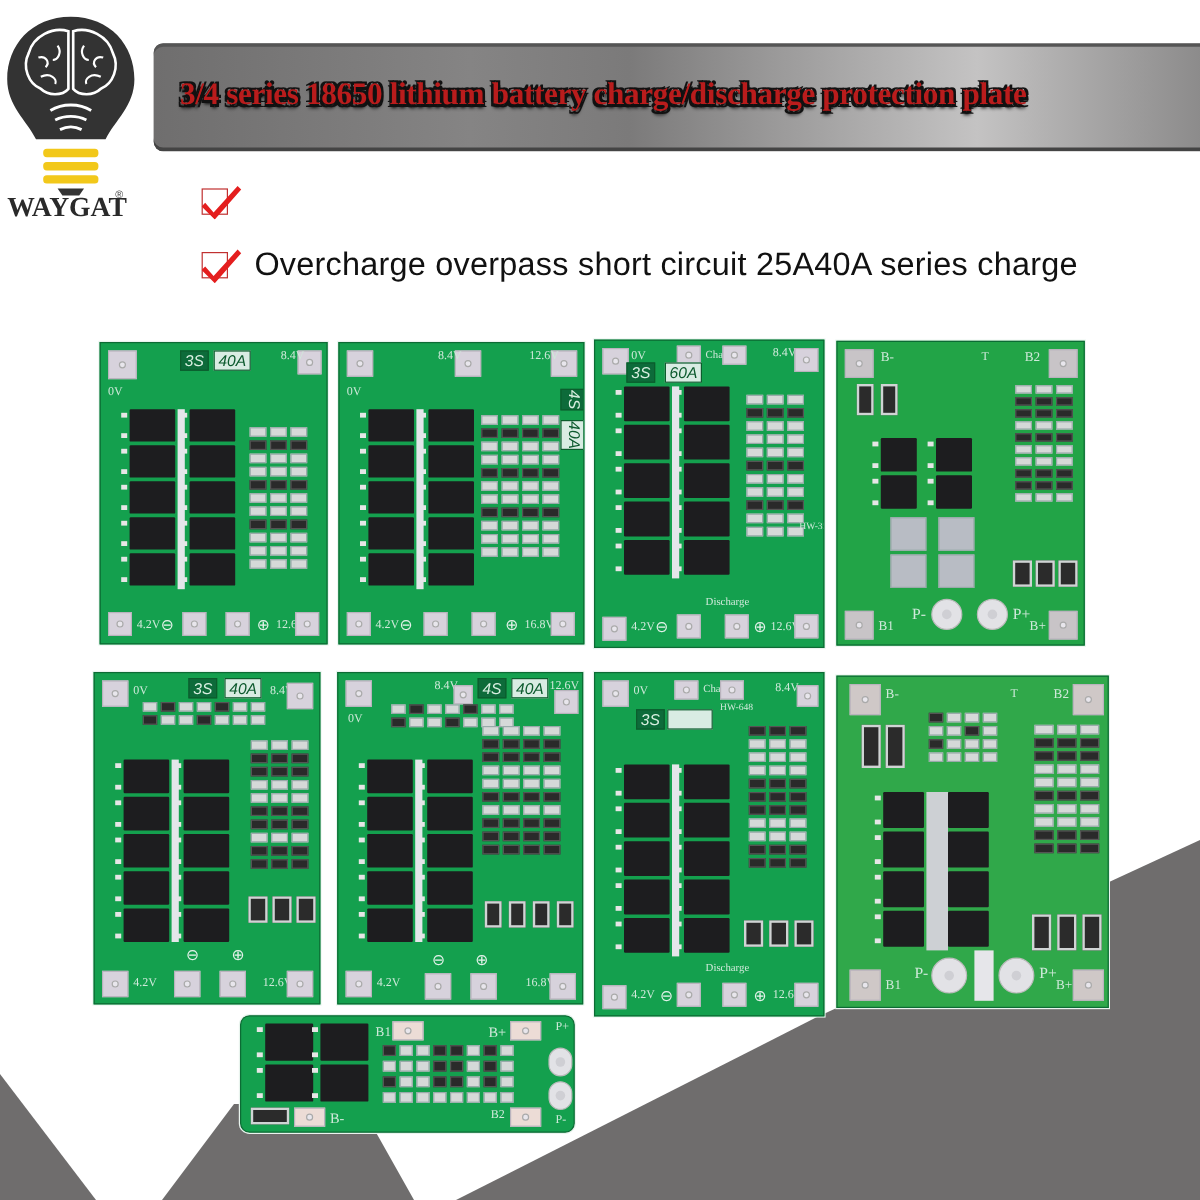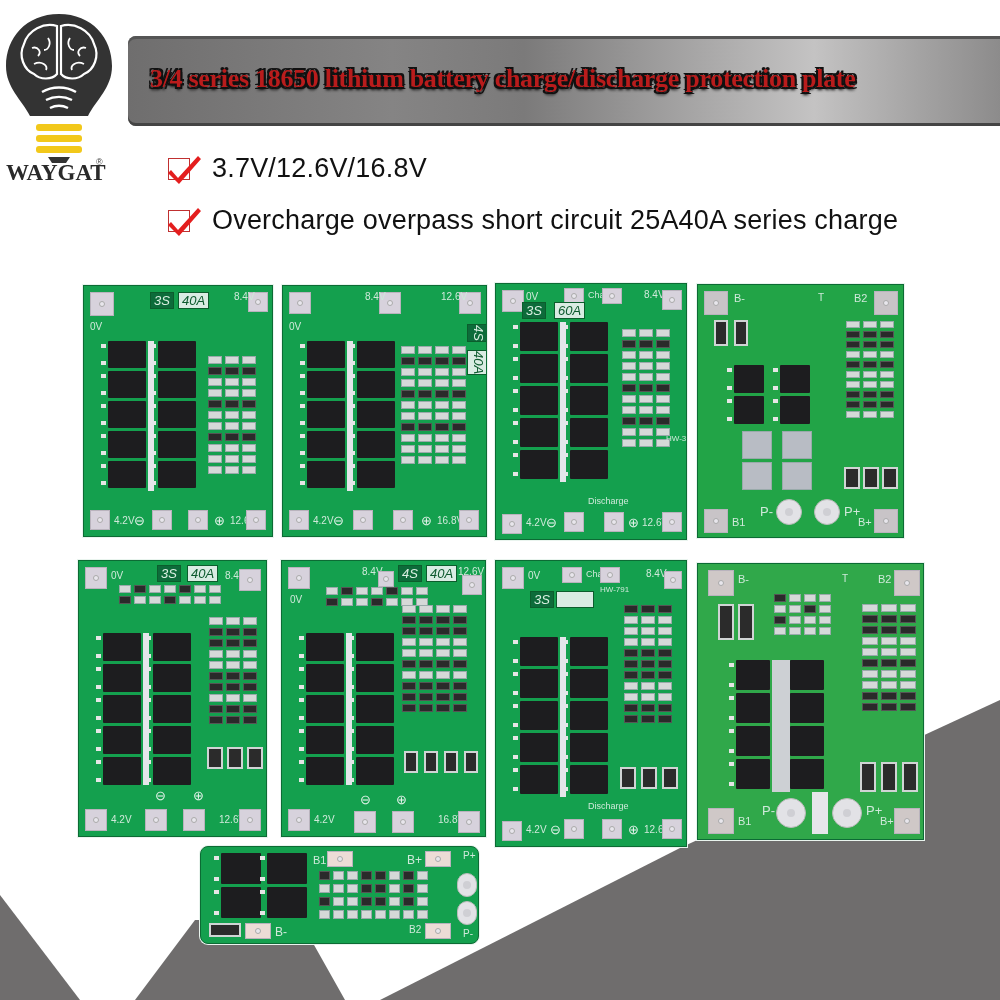--- a/index.html
+++ b/index.html
@@ -15,21 +15,21 @@
     text-shadow: -2px -2px 0 #111, 2px -2px 0 #111, -2px 2px 0 #111, 2px 2px 0 #111, 0 3px 3px #000; white-space:nowrap; z-index:3; letter-spacing:-0.3px; }
   .feature { position:absolute; left:168px; display:flex; align-items:center; z-index:3; }
   .feature .check { width:30px; height:30px; position:relative; margin-right:14px; }
   .feature .check .box { position:absolute; left:0; top:4px; width:22px; height:22px; border:1px solid #c03030; box-sizing:border-box; background:#fff; }
   .feature .check svg { position:absolute; left:0; top:0; }
   .feature .text { font-size:27px; color:#111; white-space:nowrap; letter-spacing:0.2px; }
   .board { position:absolute; background:#14a04e; border:1px solid #0c6b34; box-shadow:0 0 0 1px #e9f4ee; z-index:3; overflow:hidden; }
   .board.dark { background:#1f9b3e; }
   .board .lbl { position:absolute; background:#d9ece3; color:#0d5a2e; font-size:13px; font-style:italic; padding:0 3px; border:1px solid #0b5d2c; line-height:15px; }
   .board .lbl.teal { background:#0d6b3a; color:#d9efe1; }
-  .board .txt { position:absolute; color:#cfe9da; font-size:10px; line-height:10px; white-space:nowrap; }
+  .board .txt { position:absolute; color:#cfe9da; font-size:10px; line-height:10px; white-space:nowrap;font-family:Liberation Serif, serif; }
   .pad { position:absolute; background:#d7d2dc; border:1px solid #b9b3bd; box-sizing:border-box; }
   .pad::after { content:""; position:absolute; left:50%; top:50%; width:6px; height:6px; margin:-3px 0 0 -3px; border-radius:50%; background:#e8e6ec; border:1px solid #aaa; box-sizing:border-box; }
   .mos-grid { position:absolute; display:grid; gap:3px; }
   .mos { background:#1d1d1f; border-radius:1px; position:relative; }
   .mos::before, .mos::after { content:""; position:absolute; width:5px; height:4px; background:#e6e6e6; }
   .mos::before { left:-7px; top:3px; }
   .mos::after { left:-7px; bottom:3px; }
   .strip { position:absolute; background:#e4e6ea; }
   .chips { position:absolute; display:grid; gap:3px; }
   .chip { background:#d5d9d8; border:1px solid #9aa; box-sizing:border-box; position:relative; }
@@ -66,21 +66,20 @@
 <div class="banner"></div>
 <div class="banner-title">3/4 series 18650 lithium battery charge/discharge protection plate</div>
 
 <div class="feature" style="top:153px;">
   <div class="check">
     <div class="box"></div>
     <svg width="34" height="30" viewBox="0 0 34 30">
         <path d="M3 16 L10 24 L30 2 L33 5 L11 30 L0 19 Z" fill="#e41e1e"></path>
       </svg>
   </div>
-  <div class="text">3.7V/12.6V/16.8V</div>
 </div>
 <div class="feature" style="top:205px;">
   <div class="check">
     <div class="box"></div>
     <svg width="34" height="30" viewBox="0 0 34 30">
         <path d="M3 16 L10 24 L30 2 L33 5 L11 30 L0 19 Z" fill="#e41e1e"></path>
       </svg>
   </div>
   <div class="text">Overcharge overpass short circuit 25A40A series charge</div>
 </div>
@@ -549,21 +548,21 @@
 <div class="board" style="left:495px;top:560px;width:190px;height:285px;">
   <div class="pad" style="left:6px;top:6px;width:22px;height:22px;"></div>
   <div class="txt" style="left:32px;top:10px;">0V</div>
   <div class="pad" style="left:66px;top:6px;width:20px;height:16px;"></div>
   <div class="txt" style="left:90px;top:8px;font-size:9px;">Charge</div>
   <div class="pad" style="left:104px;top:6px;width:20px;height:16px;"></div>
   <div class="txt" style="left:150px;top:8px;">8.4V</div>
   <div class="pad" style="left:168px;top:10px;width:18px;height:18px;"></div>
   <div class="lbl teal" style="left:34px;top:30px;">3S</div>
   <div class="lbl" style="left:60px;top:30px;width:30px;height:15px;"></div>
-  <div class="txt" style="left:104px;top:24px;font-size:8px;">HW-791</div>
+  <div class="txt" style="left:104px;top:24px;font-size:8px;">HW-648</div>
   <div class="mos-grid" style="left:24px;top:76px;grid-template-columns:38px 38px;column-gap:12px;grid-template-rows:repeat(5,29px);">
     <div class="mos"></div>
       <div class="mos"></div>
       <div class="mos"></div>
       <div class="mos"></div>
       <div class="mos"></div>
     <div class="mos"></div>
       <div class="mos"></div>
       <div class="mos"></div>
       <div class="mos"></div>

